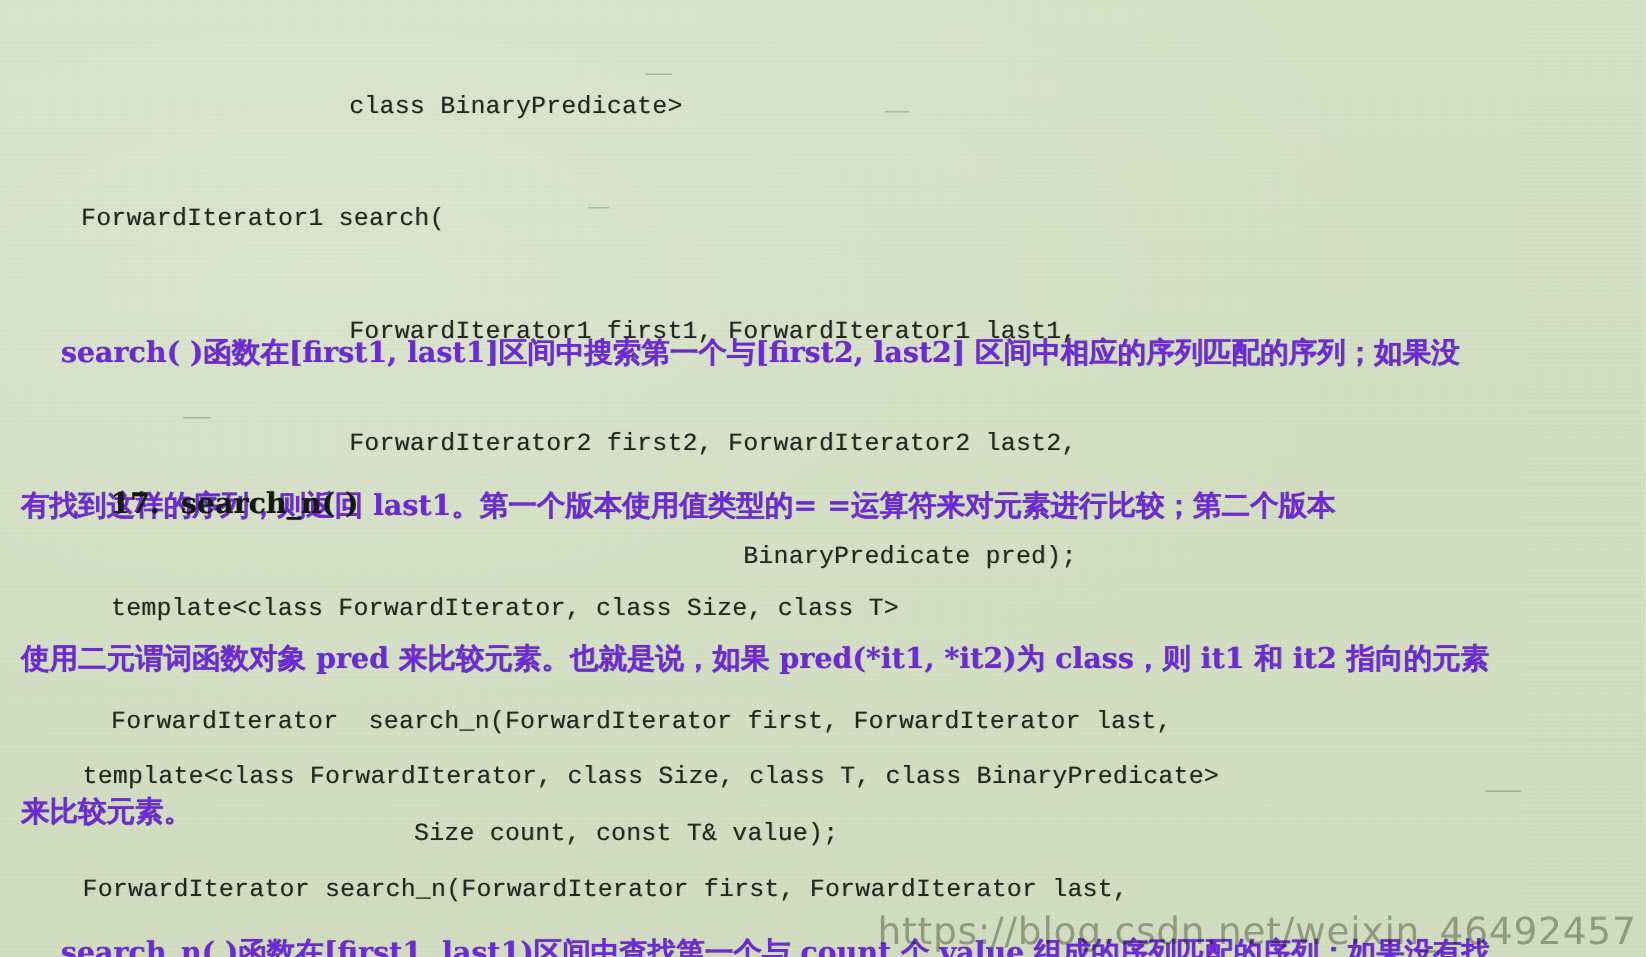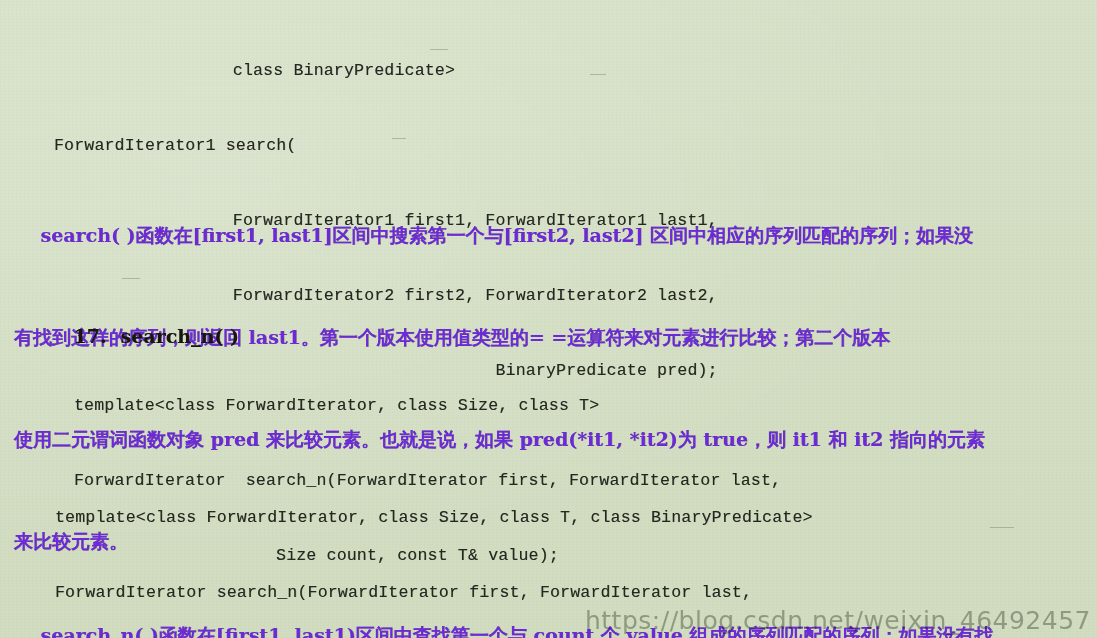--- a/index.html
+++ b/index.html
@@ -124,21 +124,21 @@
     <div class="code-line l0">        class BinaryPredicate&gt;</div>
     <div class="code-line l1">ForwardIterator1 search(</div>
     <div class="code-line l2">        ForwardIterator1 first1, ForwardIterator1 last1,</div>
     <div class="code-line l3">        ForwardIterator2 first2, ForwardIterator2 last2,</div>
     <div class="code-line l4">        BinaryPredicate pred);</div>
   </div>
 
   <div class="abs para" id="para-search">
     <div class="para-line">    search( )函数在[first1, last1]区间中搜索第一个与[first2, last2] 区间中相应的序列匹配的序列；如果没</div>
     <div class="para-line">有找到这样的序列，则返回 last1。第一个版本使用值类型的= =运算符来对元素进行比较；第二个版本</div>
-    <div class="para-line">使用二元谓词函数对象 pred 来比较元素。也就是说，如果 pred(*it1, *it2)为 true，则 it1 和 it2 指向的元素</div>
+    <div class="para-line">使用二元谓词函数对象 pred 来比较元素。也就是说，如果 pred(*it1, *it2)为 class，则 it1 和 it2 指向的元素</div>
     <div class="para-line">来比较元素。</div>
   </div>
 
   <div class="abs heading" id="heading-17">
     <span>17.</span><span style="display:inline-block;width:14px"></span><span>search_n( )</span>
   </div>
 
   <div class="abs code" id="code-block-2">
     <div class="code-line">template&lt;class ForwardIterator, class Size, class T&gt;</div>
     <div class="code-line">ForwardIterator  search_n(ForwardIterator first, ForwardIterator last,</div>

